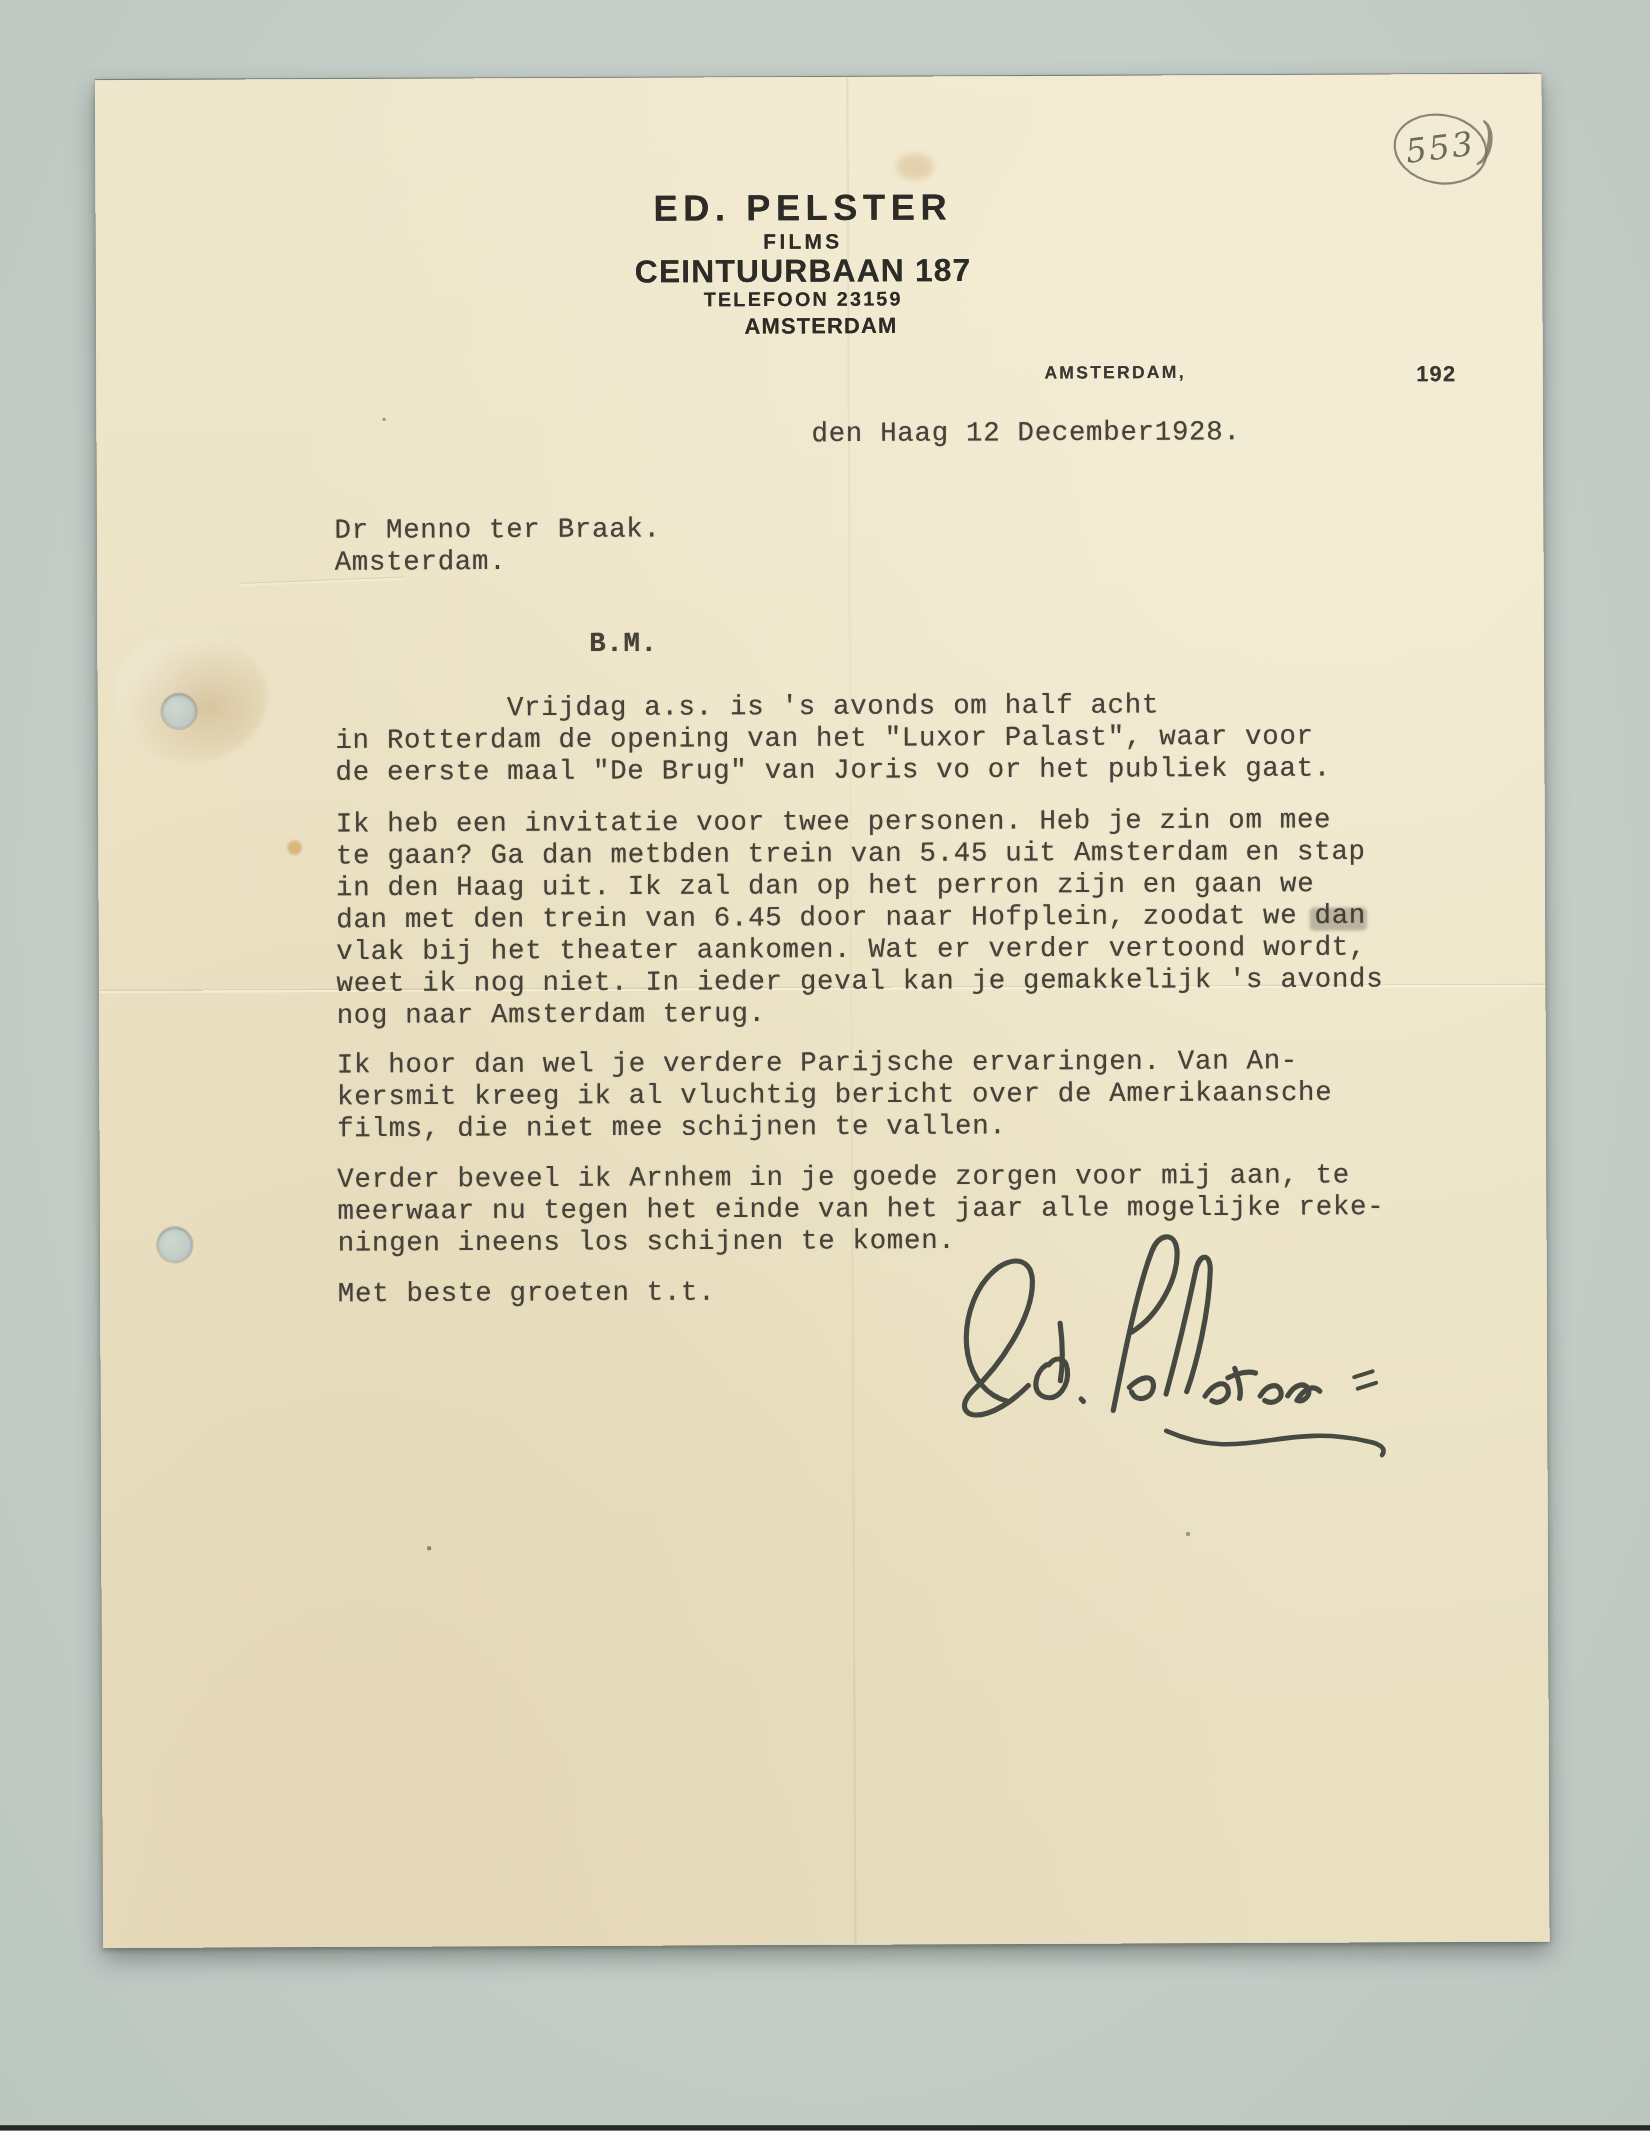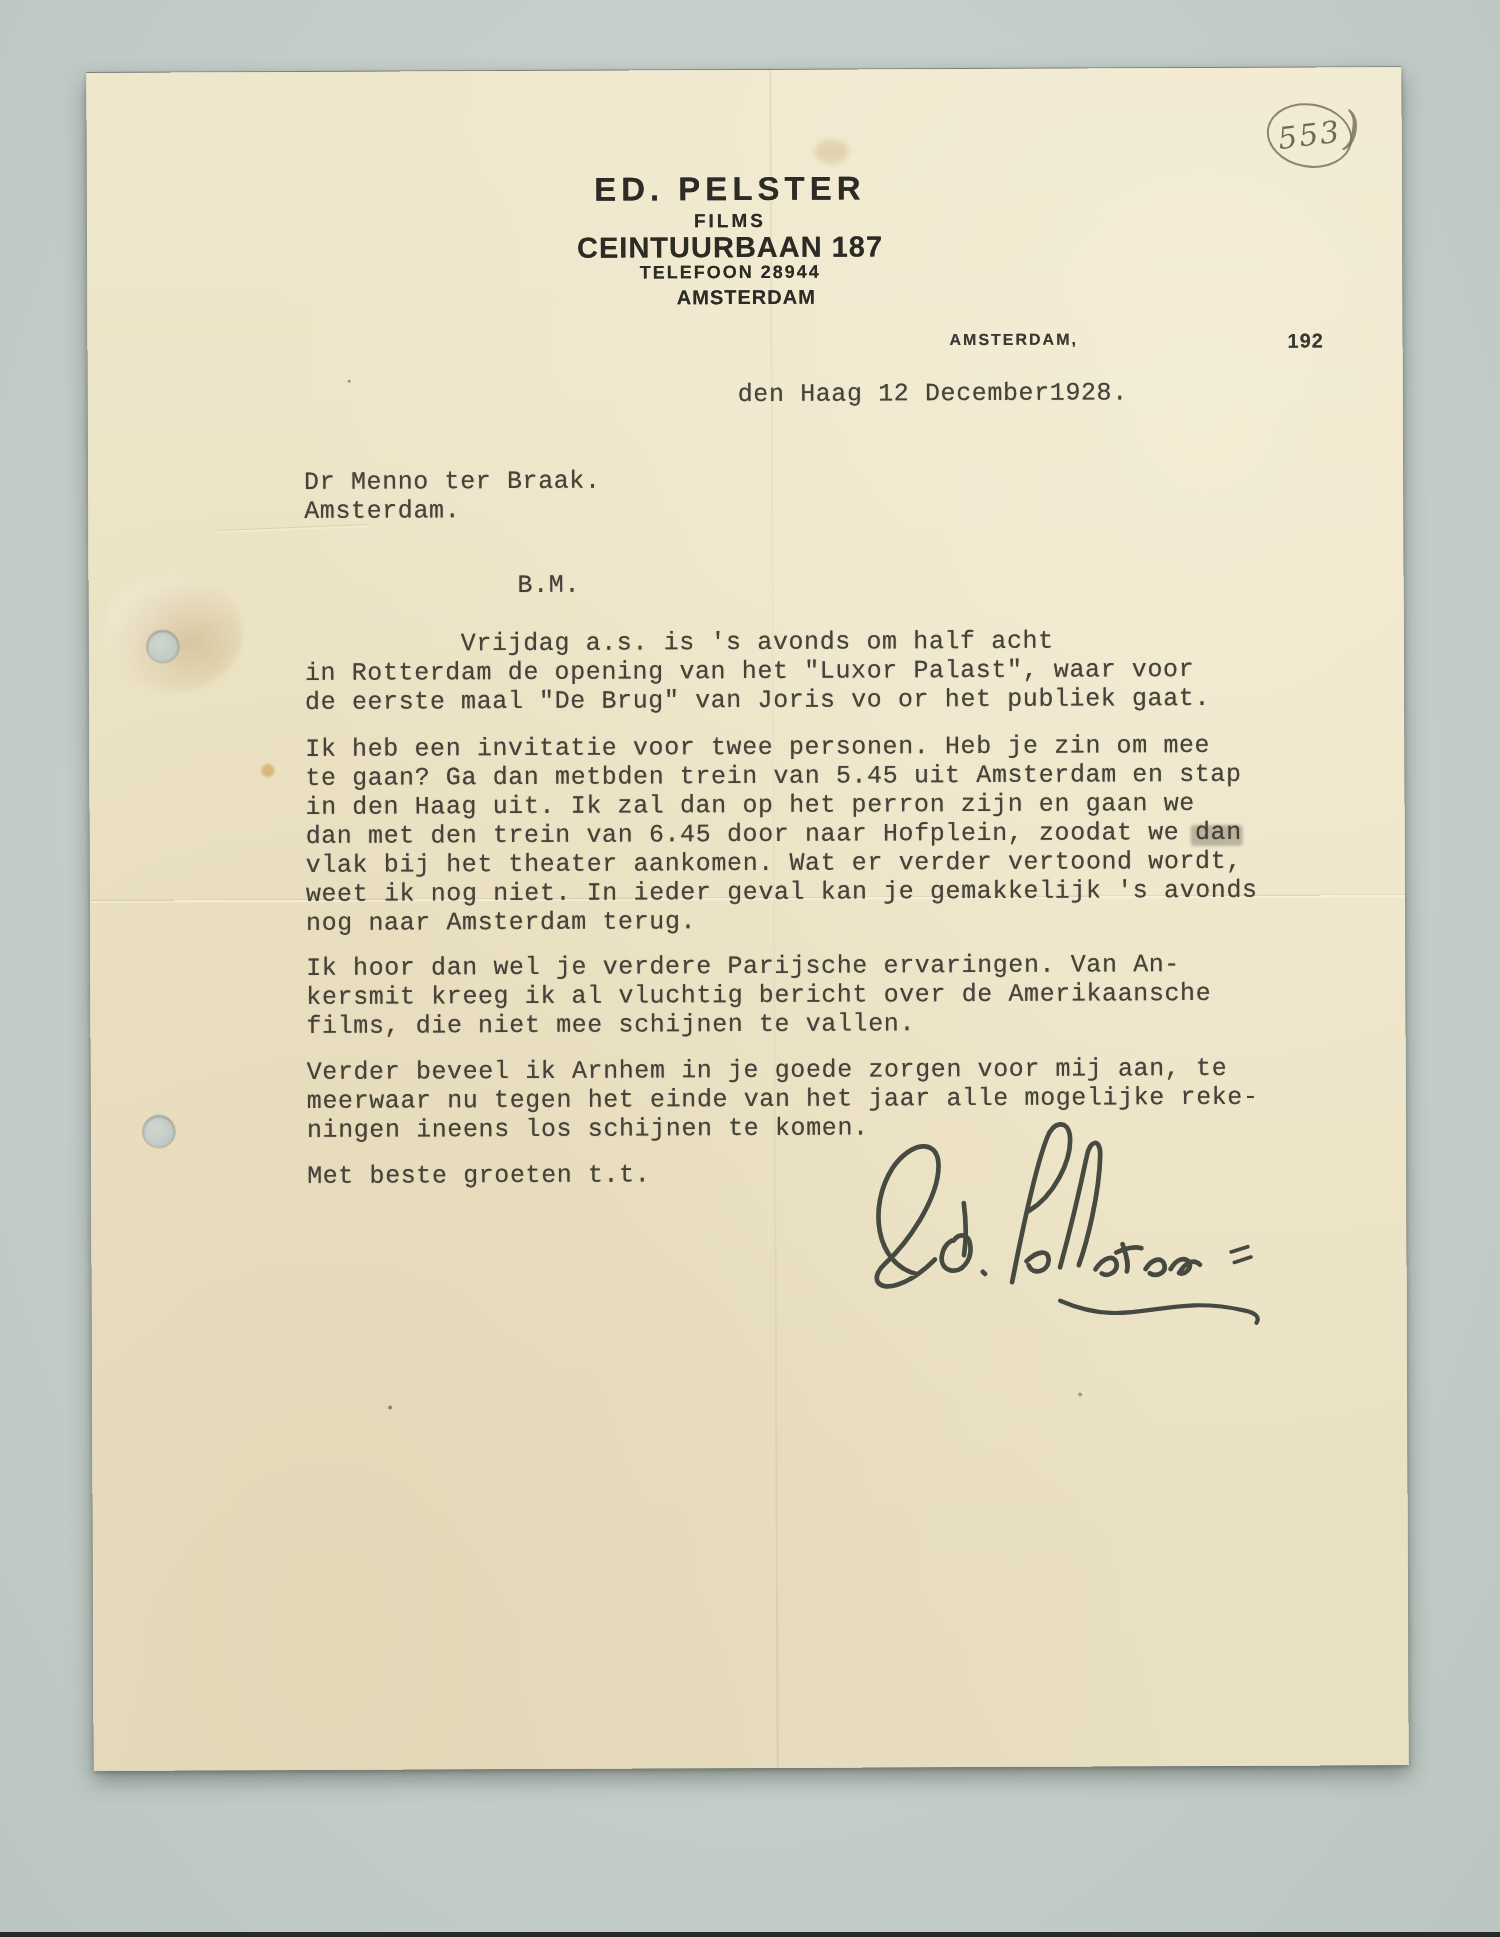--- a/index.html
+++ b/index.html
@@ -98,32 +98,32 @@
 
   <div class="annot">
     <span class="annot-oval"></span>
     <span class="annot-num">553</span>
     <span class="annot-paren">)</span>
   </div>
 
   <div class="lh lh-name">ED. PELSTER</div>
   <div class="lh lh-films">FILMS</div>
   <div class="lh lh-street">CEINTUURBAAN 187</div>
-  <div class="lh lh-phone">TELEFOON 28944</div>
+  <div class="lh lh-phone">TELEFOON 23159</div>
   <div class="lh lh-city">AMSTERDAM</div>
 
   <div class="printed printed-city">AMSTERDAM,</div>
   <div class="printed printed-year">192</div>
 
   <div class="typed" style="left:650px; top:310px;">den Haag 12 December1928.</div>
 
   <div class="typed" style="left:216px; top:396px;">Dr Menno ter Braak.
 Amsterdam.</div>
 
-  <div class="typed" style="left:429px; top:500px;">B.M.</div>
+  <div class="typed" style="left:447px; top:500px;font-weight:bold;">B.M.</div>
 
   <div class="typed" style="left:216px; top:558px;">          Vrijdag a.s. is 's avonds om half acht
 in Rotterdam de opening van het "Luxor Palast", waar voor
 de eerste maal "De Brug" van Joris vo or het publiek gaat.</div>
   <div class="typed" style="left:216px; top:663px;">Ik heb een invitatie voor twee personen. Heb je zin om mee
 te gaan? Ga dan metbden trein van 5.45 uit Amsterdam en stap
 in den Haag uit. Ik zal dan op het perron zijn en gaan we
 dan met den trein van 6.45 door naar Hofplein, zoodat we dan
 vlak bij het theater aankomen. Wat er verder vertoond wordt,
 weet ik nog niet. In ieder geval kan je gemakkelijk 's avonds

